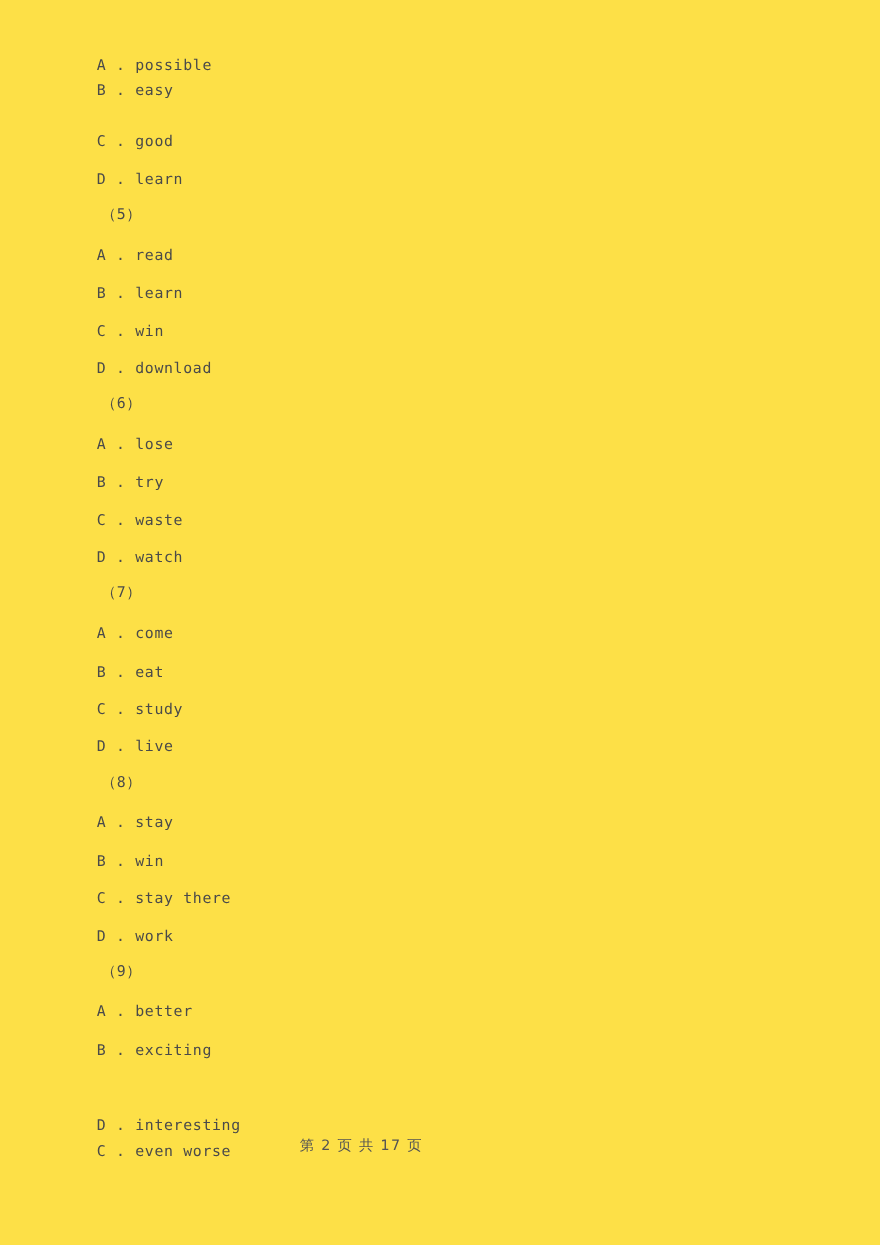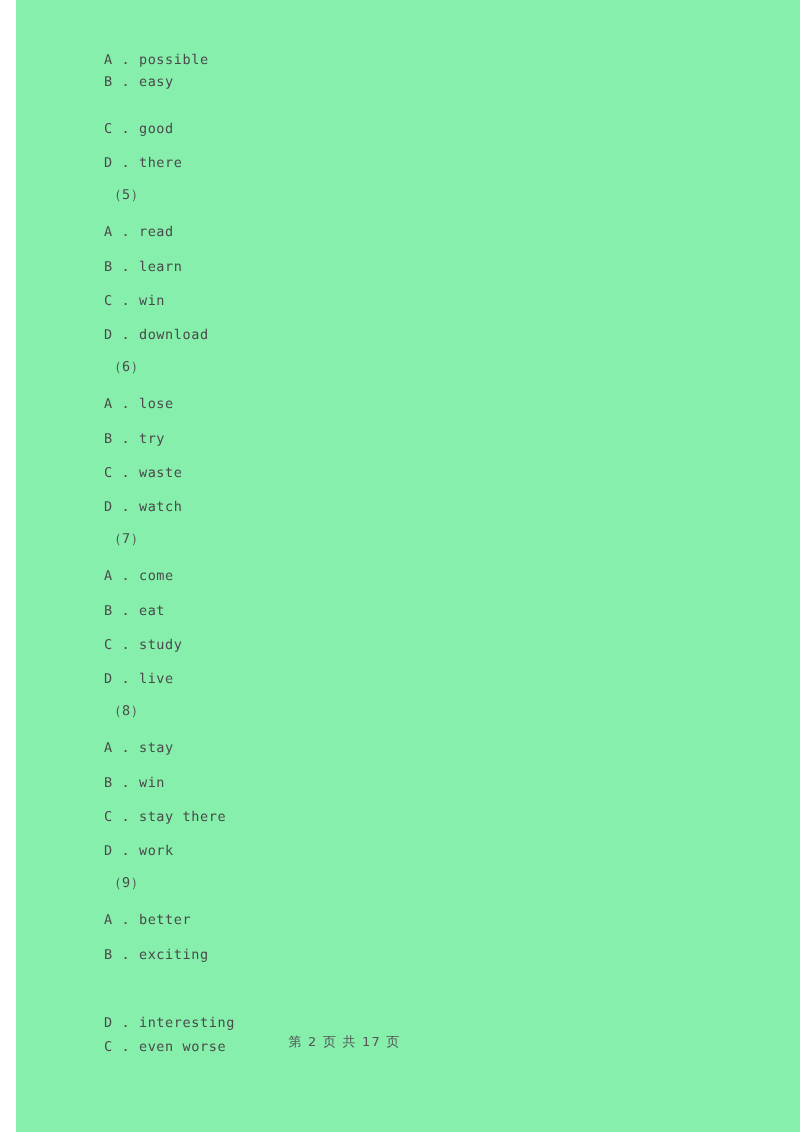--- a/index.html
+++ b/index.html
@@ -13,22 +13,21 @@
     height: 1132px;
     position: relative;
     overflow: hidden;
     font-family: "DejaVu Sans Mono", "Liberation Mono", monospace;
     -webkit-font-smoothing: antialiased;
   }
 
   .page {
     position: absolute;
     inset: 0;
-    background: #86efac;
-    margin-left: 16px;
+    background: #fde047;
   }
 
   
   .content {
     position: absolute;
     left: 0;
     top: 0;
     width: 800px;
   }
 
@@ -71,21 +70,21 @@
 </head>
 <body>
 
 <div class="page">
 
   <div class="content">
 
   <div class="line option-line" style="top: 54px;">A . possible</div>
       <div class="line option-line" style="top: 76px;">B . easy</div>
       <div class="line option-line" style="top: 123px;">C . good</div>
-      <div class="line option-line" style="top: 157px;">D . there</div>
+      <div class="line option-line" style="top: 157px;">D . learn</div>
       <div class="line marker-line" style="top: 189px;">（5）</div>
       <div class="line option-line" style="top: 226px;">A . read</div>
       <div class="line option-line" style="top: 261px;">B . learn</div>
       <div class="line option-line" style="top: 295px;">C . win</div>
       <div class="line option-line" style="top: 329px;">D . download</div>
       <div class="line marker-line" style="top: 361px;">（6）</div>
       <div class="line option-line" style="top: 398px;">A . lose</div>
       <div class="line option-line" style="top: 433px;">B . try</div>
       <div class="line option-line" style="top: 467px;">C . waste</div>
       <div class="line option-line" style="top: 501px;">D . watch</div>

